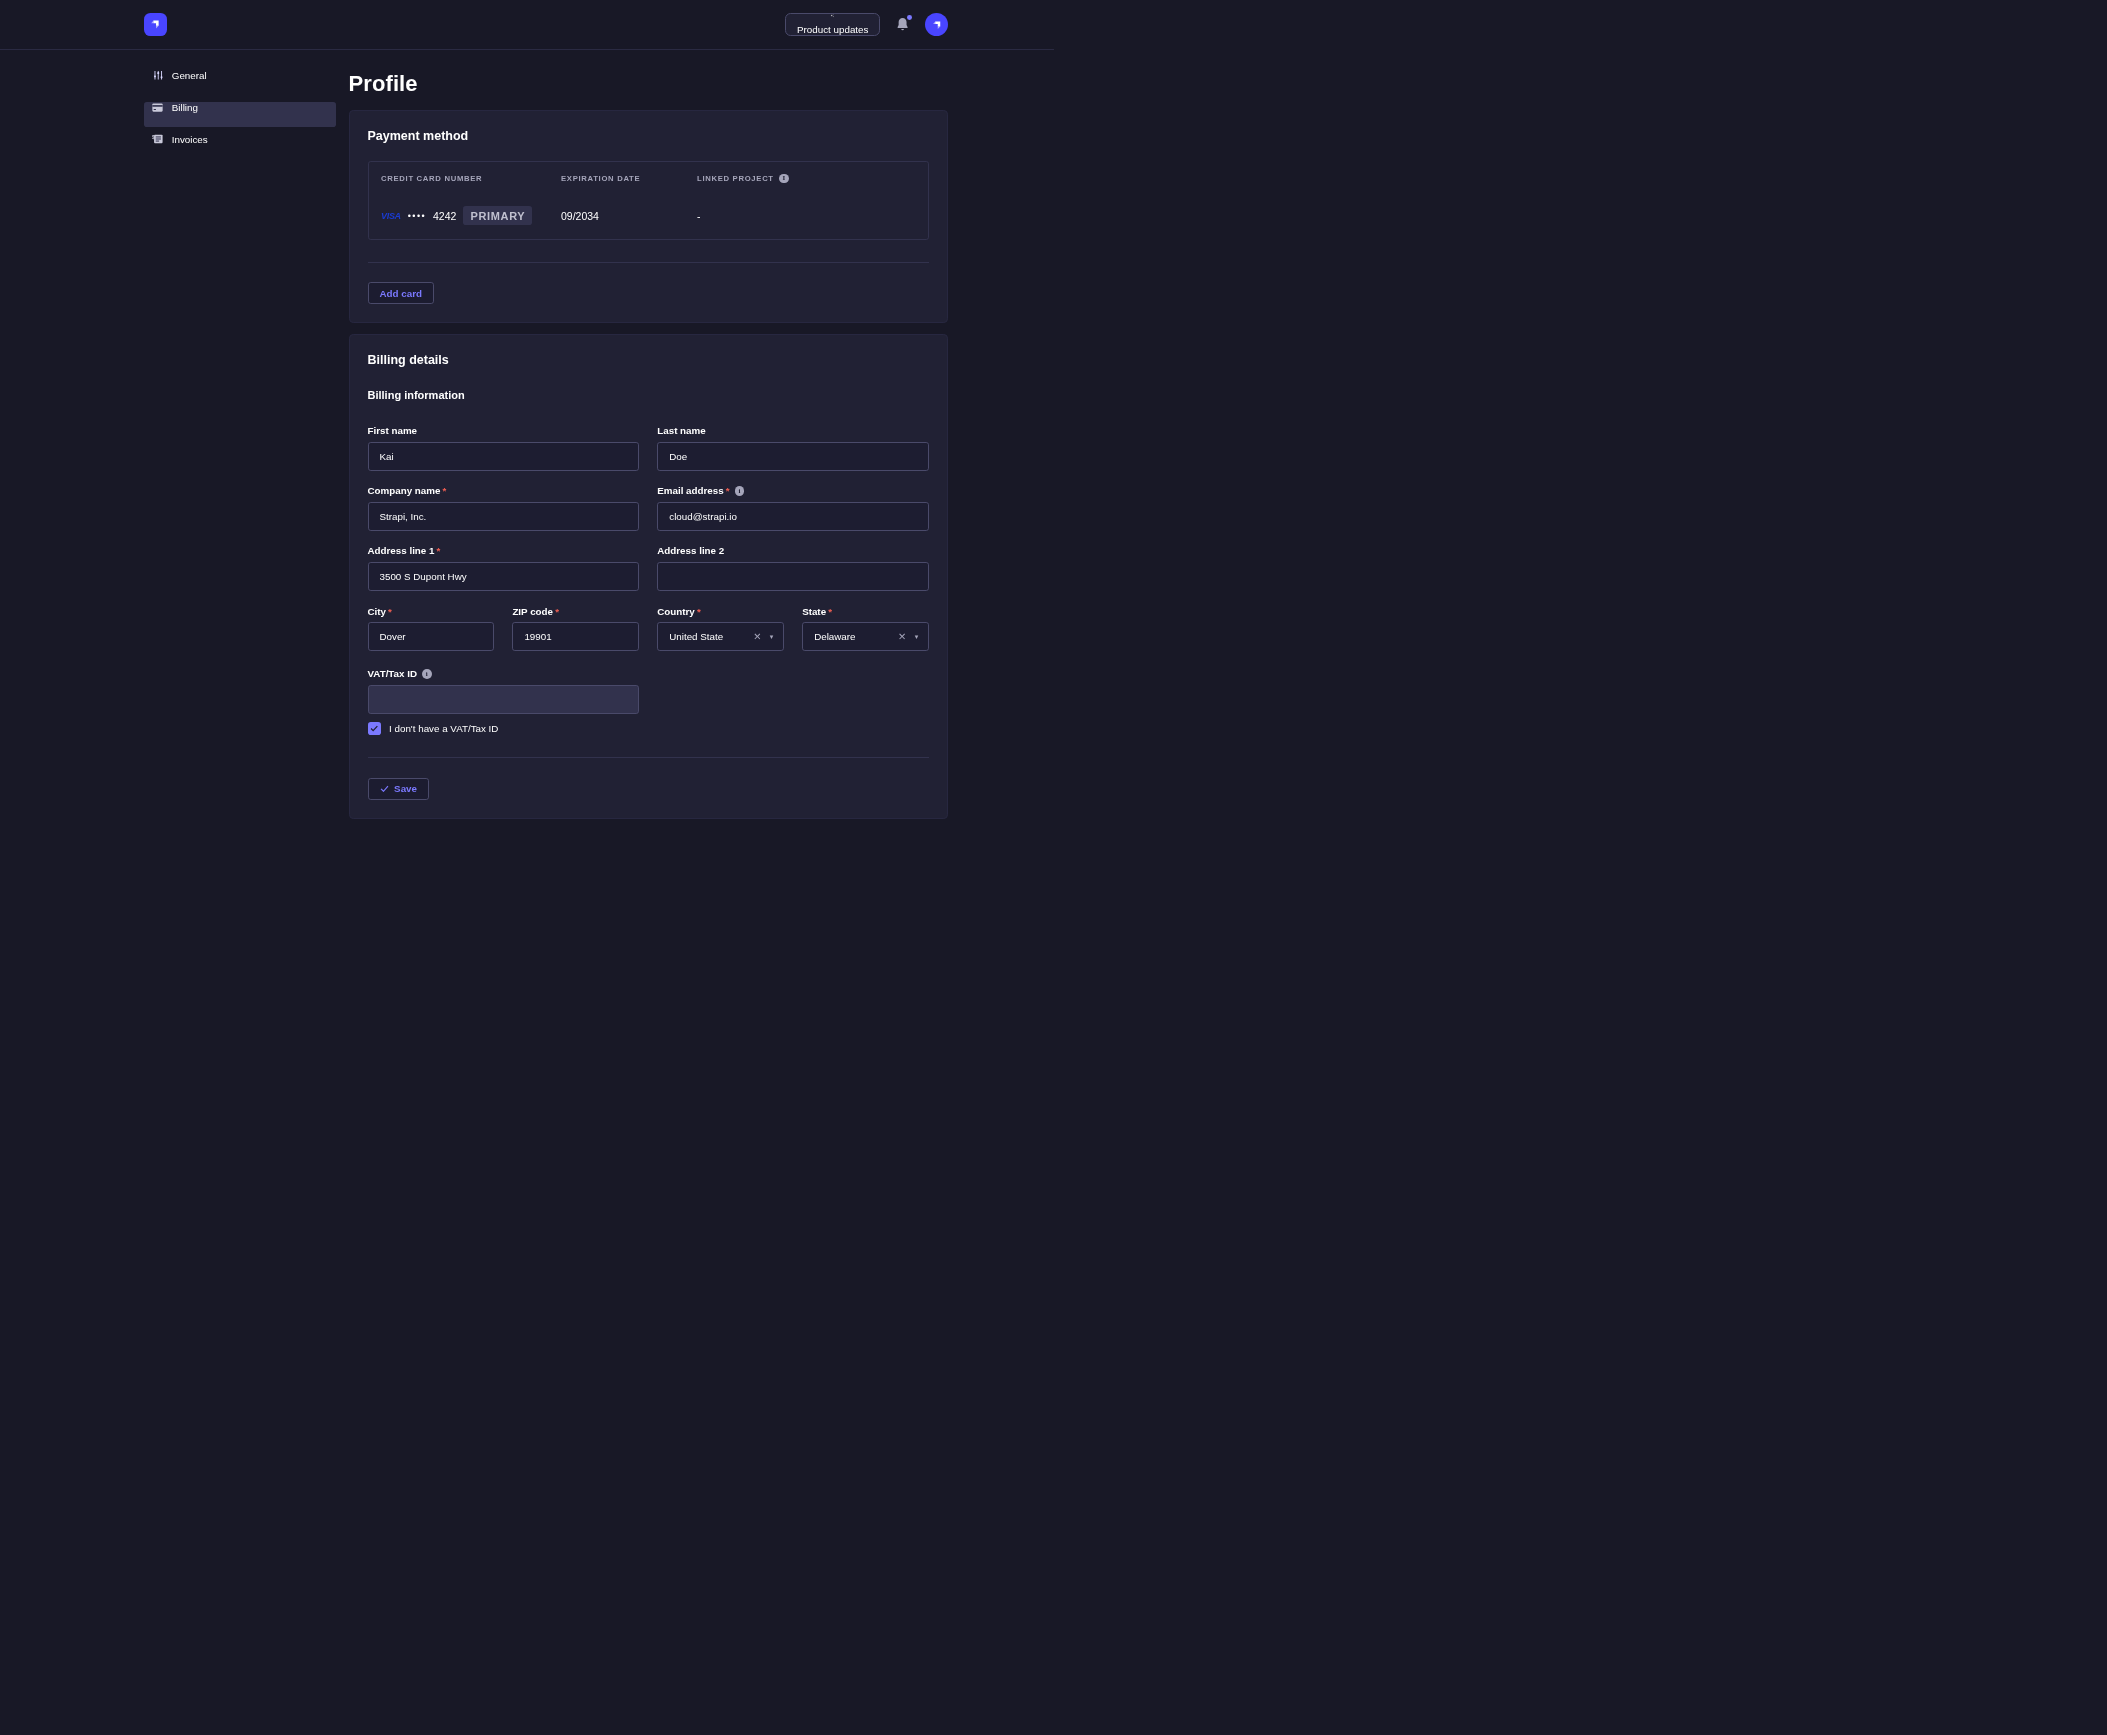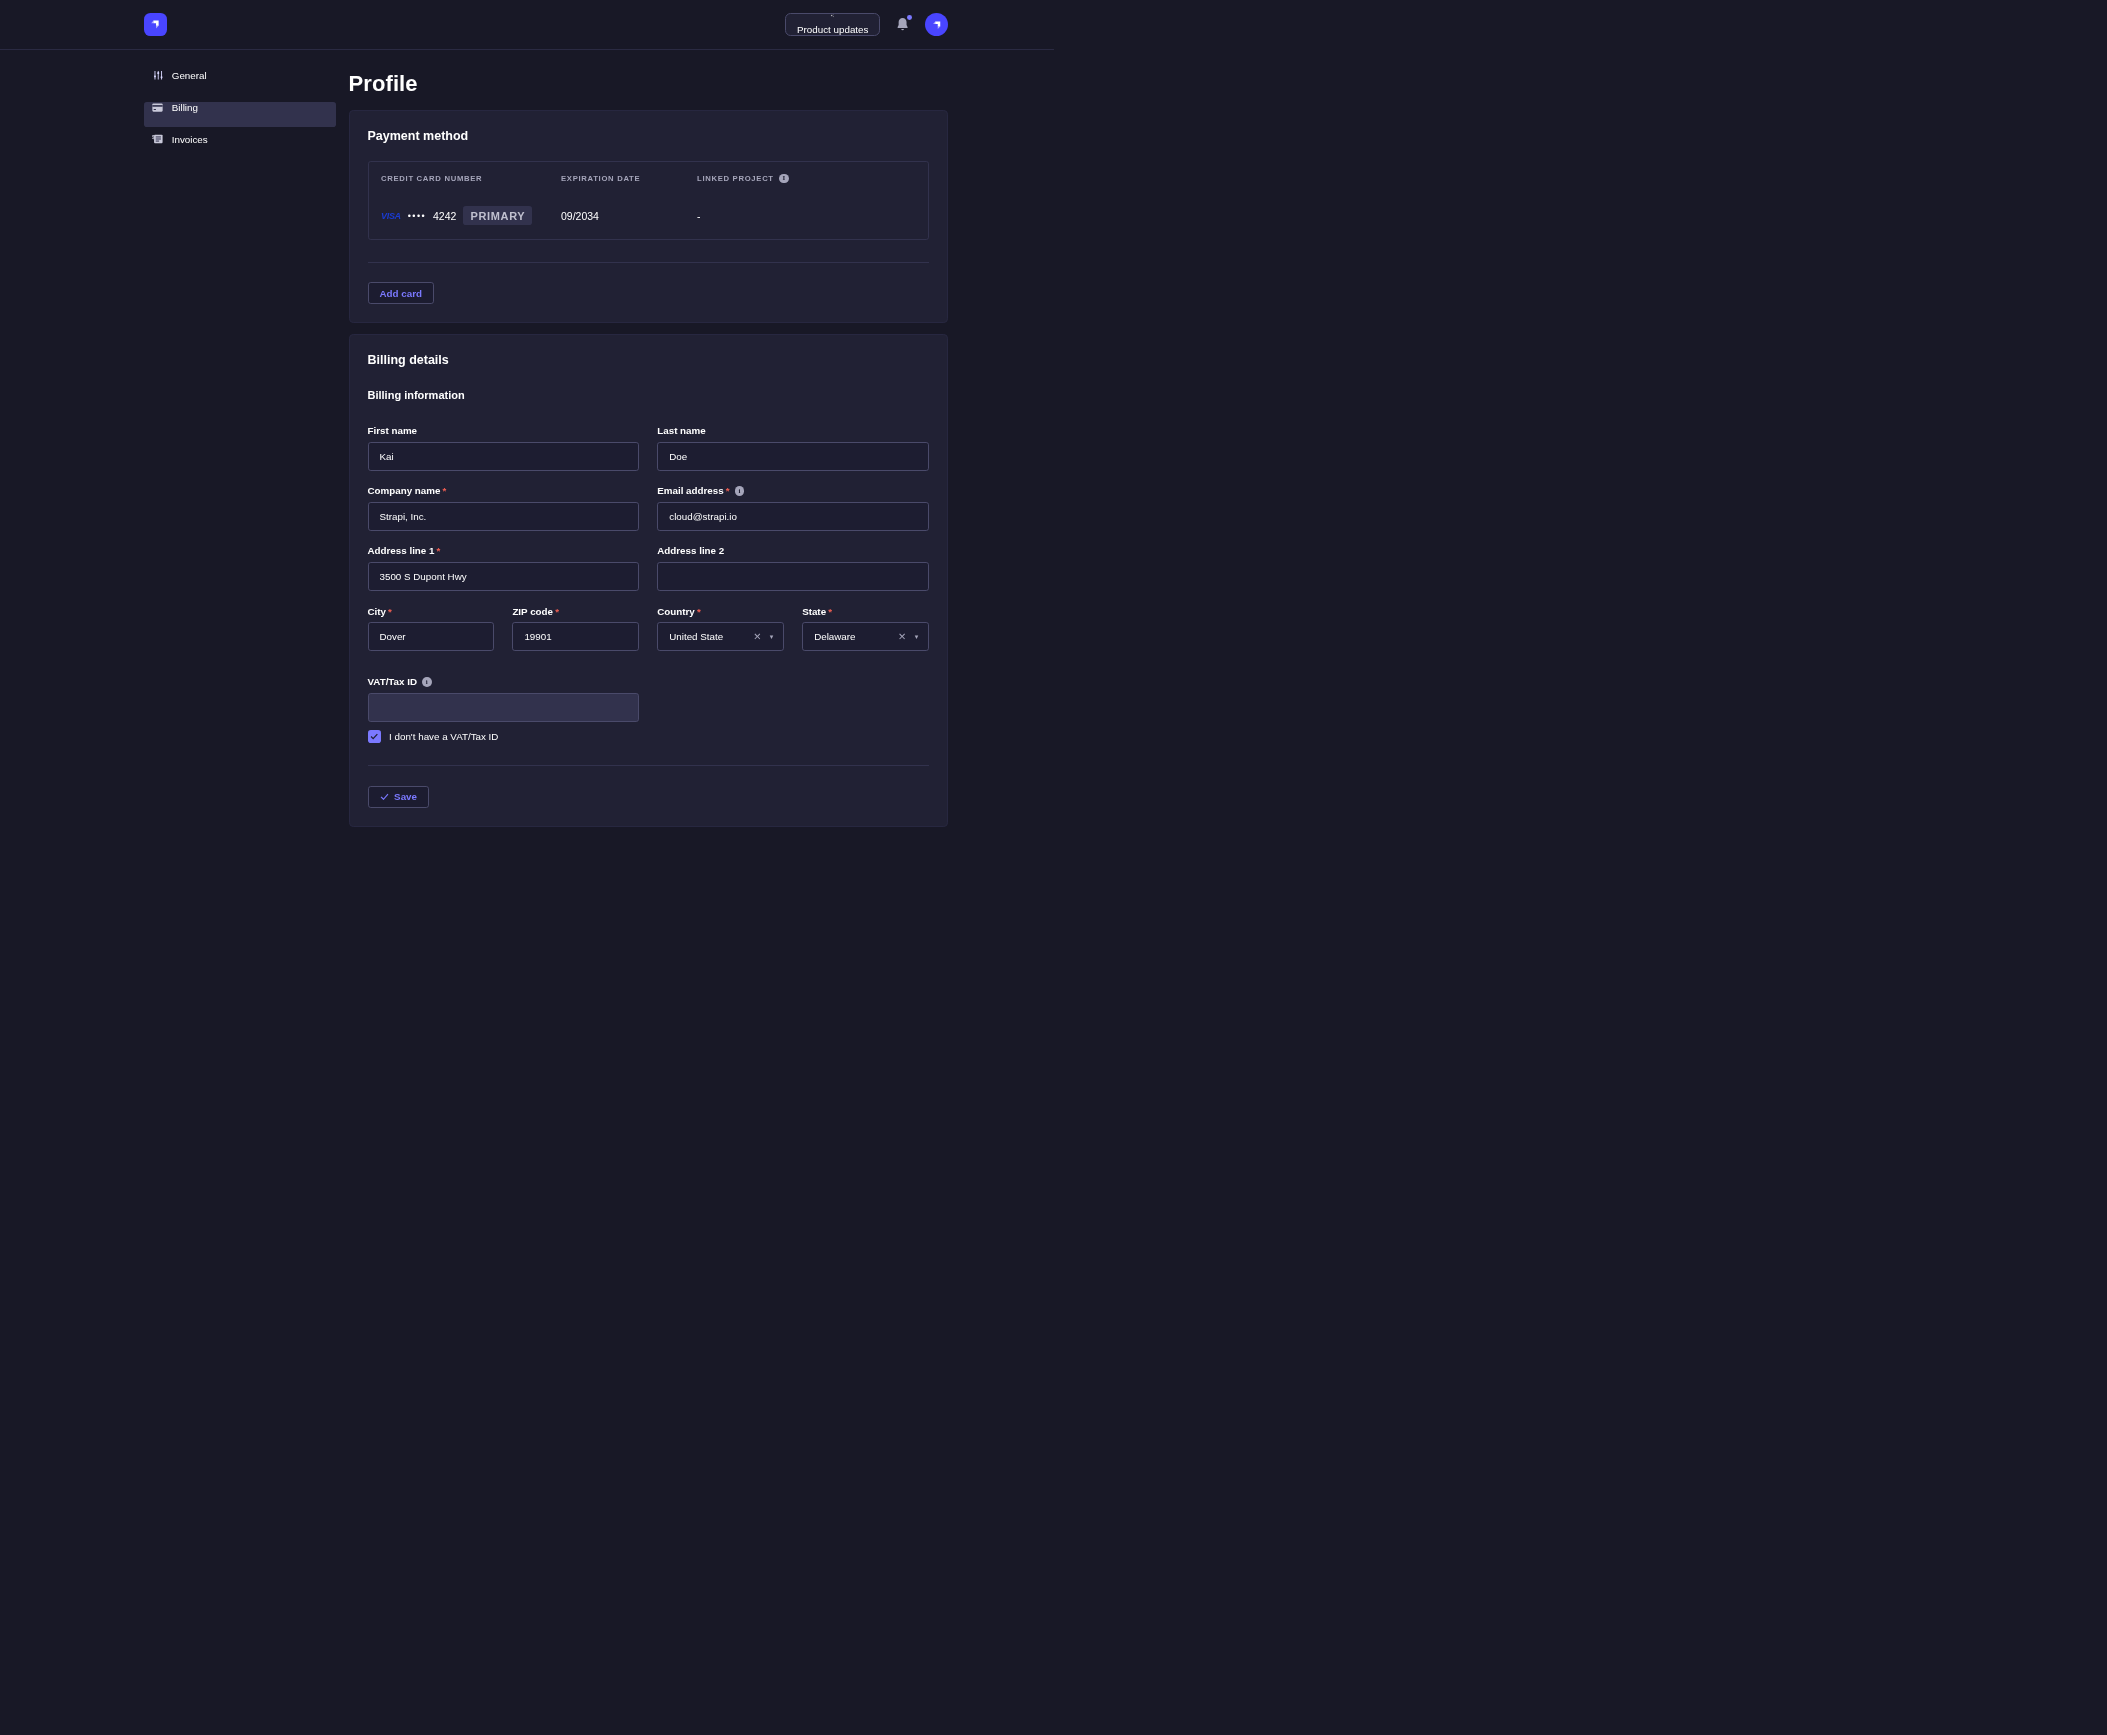--- a/index.html
+++ b/index.html
@@ -88,21 +88,21 @@
     margin-top:19.5px;
     display:inline-flex; align-items:center; gap:5.6px;
     height:22px; padding:0 11px;
     background:#1c1c30; border:0.7px solid #4a4a6a; border-radius:2.8px;
     color:#7b79ff; font-size:9.8px; font-weight:600; cursor:pointer;
   }
   
   .sub-heading { font-size:11px; font-weight:700; margin-top:22px; }
   .form { margin-top:24px; }
   .row2 { display:grid; grid-template-columns:1fr 1fr; gap:18px; margin-bottom:14.6px; }
-  .row4 { display:grid; grid-template-columns:1fr 1fr 1fr 1fr; gap:18px; margin-bottom:25px; }
+  .row4 { display:grid; grid-template-columns:1fr 1fr 1fr 1fr; gap:18px; margin-bottom:17px; }
   .field label {
     display:flex; align-items:center; gap:4.9px;
     font-size:9.8px; font-weight:600; color:#ffffff; margin-bottom:5.6px;
   }
   .req { color:#ee5e52; margin-left:-2.8px; }
   .input {
     width:100%; height:29px;
     background:#1d1d31; border:0.7px solid #4a4a6a; border-radius:2.8px;
     padding:0 11px; font-size:9.8px; color:#ffffff;
     font-family:"Liberation Sans", sans-serif;

